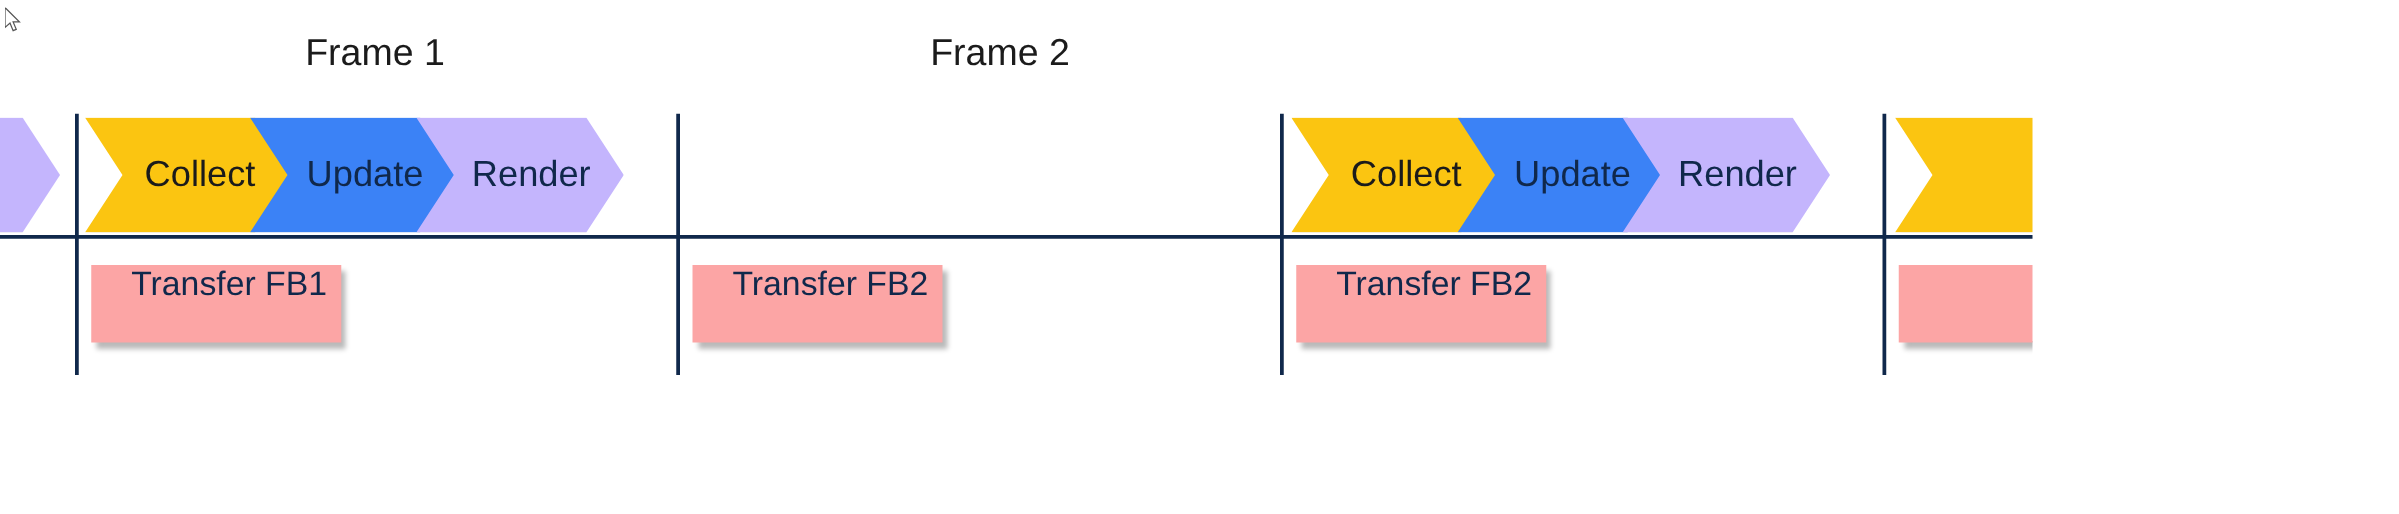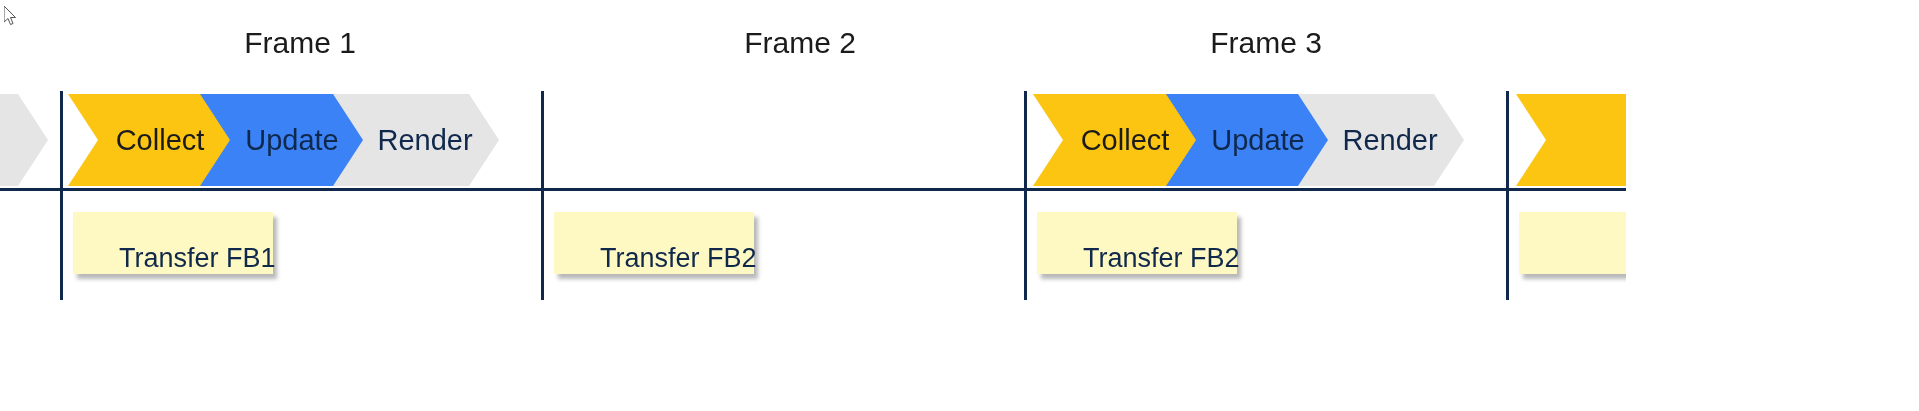--- a/index.html
+++ b/index.html
@@ -74,38 +74,38 @@
   .chev > span {
     font-size: 29px;
     color: #10284b;
     white-space: nowrap;
     pointer-events: none;
     padding-left: 18px;
   }
   .chev.yellow  { background: #FBC511; }
   .chev.yellow > span { color: #1b1b1b; }
   .chev.magenta { background: #3b82f6; text-align: right; }
-  .chev.blue    { background: #e5e5e5; }
+  .chev.blue    { background: #c4b5fd; }
 
   
   .chev.clip-left {
     -webkit-clip-path: polygon(0 0, calc(100% - 30px) 0, 100% 50%, calc(100% - 30px) 100%, 0 100%);
     clip-path: polygon(0 0, calc(100% - 30px) 0, 100% 50%, calc(100% - 30px) 100%, 0 100%);
   }
 
   
   .transfer {
     position: absolute;
     top: 212px;
     height: 62px;
-    background: #fef9c3;
+    background: #fca5a5;
     display: flex;
-    align-items: flex-end;
+    align-items: flex-start;
     box-sizing: border-box;
-    padding-left: 46px;
+    padding-left: 32px;
     box-shadow: 4px 5px 4px rgba(0,0,0,0.28);
   }
   .transfer > span {
     font-size: 27px;
     color: #10284b;
     white-space: nowrap;
   }
 
   
   .cursor {
@@ -120,21 +120,20 @@
 <body>
 
 <div id="stage">
 
   <svg class="cursor" viewBox="0 0 14 20">
     <polygon points="0,0 0,16 4,12.5 6.5,18.5 9,17.5 6.5,11.5 11.5,11.5" fill="#ffffff" stroke="#555555" stroke-width="1"></polygon>
   </svg>
 
   <div class="frame-label" style="left:300px">Frame 1</div>
   <div class="frame-label" style="left:800px">Frame 2</div>
-  <div class="frame-label" style="left:1266px">Frame 3</div>
 
   <div class="divider" style="left:60px"></div>
   <div class="divider" style="left:541px"></div>
   <div class="divider" style="left:1024px"></div>
   <div class="divider" style="left:1506px"></div>
 
   <div class="chev blue clip-left" style="left:-62px; width:110px">
     <span></span>
   </div>
 

